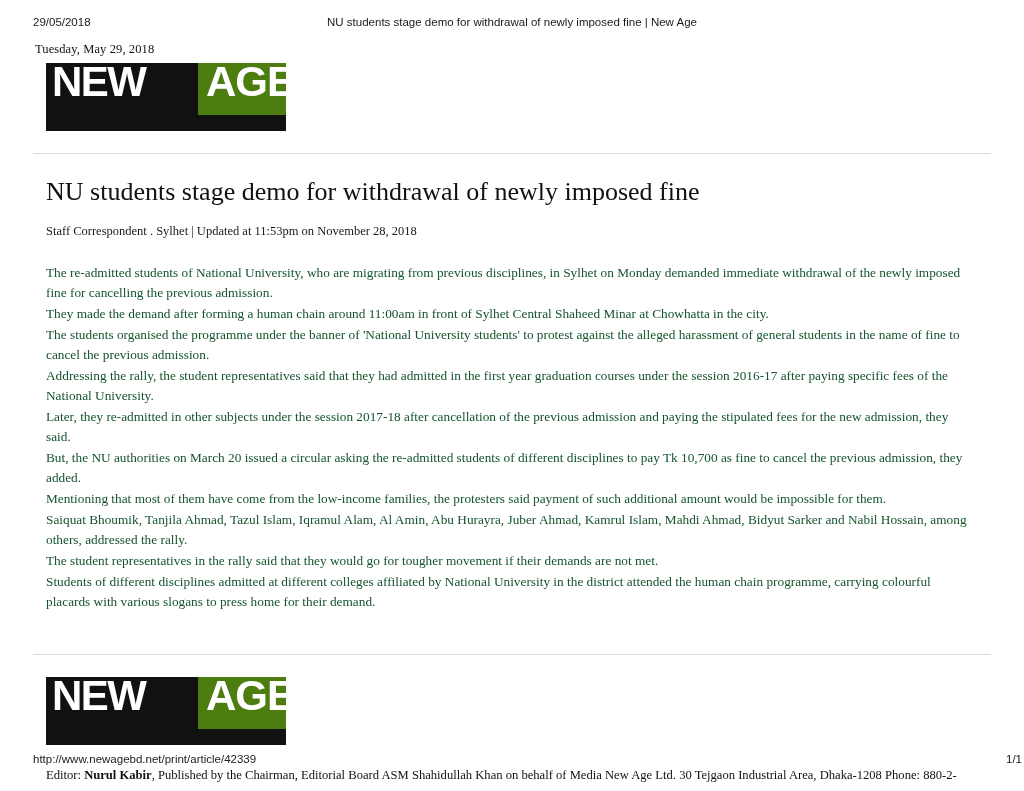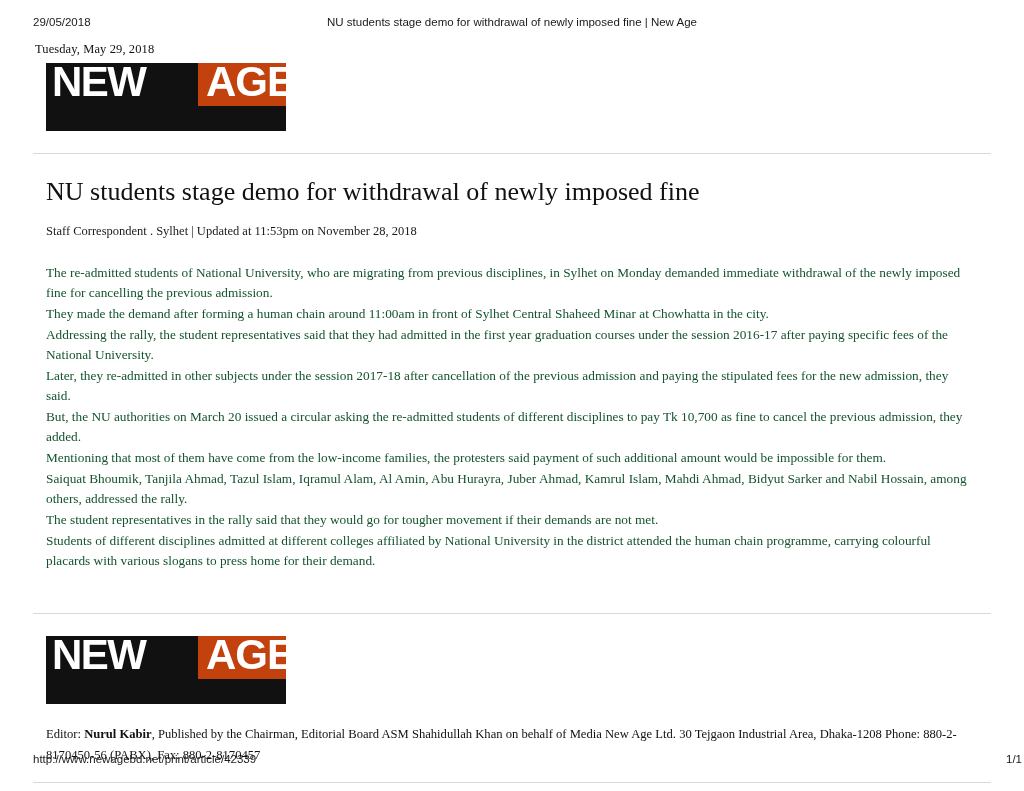--- a/index.html
+++ b/index.html
@@ -106,22 +106,22 @@
     letter-spacing: -1.5px;
     line-height: 44px;
     color: #ffffff;
     white-space: nowrap;
   }
   .logo .logo-red {
     position: absolute;
     right: 0;
     top: 0;
     width: 88px;
-    height: 43px;
-    background: #c2410c;
+    height: 52px;
+    background: #4d7c0f;
   }
   .logo .logo-red-text {
     position: absolute;
     left: 8px;
     top: -3px;
     font-family: "Liberation Sans", sans-serif;
     font-weight: bold;
     font-size: 42px;
     letter-spacing: -1px;
     line-height: 44px;
@@ -207,20 +207,21 @@
 
     <hr class="rule hr-top">
 
     <h1 class="headline">NU students stage demo for withdrawal of newly imposed fine</h1>
 
     <div class="byline">Staff Correspondent . Sylhet | Updated at 11:53pm on November 28, 2018</div>
 
     <div class="article">
       <p>The re-admitted students of National University, who are migrating from previous disciplines, in Sylhet on Monday demanded immediate withdrawal of the newly imposed fine for cancelling the previous admission.</p>
       <p>They made the demand after forming a human chain around 11:00am in front of Sylhet Central Shaheed Minar at Chowhatta in the city.</p>
+      <p>The students organised the programme under the banner of 'National University students' to protest against the alleged harassment of general students in the name of fine to cancel the previous admission.</p>
       <p>Addressing the rally, the student representatives said that they had admitted in the first year graduation courses under the session 2016-17 after paying specific fees of the National University.</p>
       <p>Later, they re-admitted in other subjects under the session 2017-18 after cancellation of the previous admission and paying the stipulated fees for the new admission, they said.</p>
       <p>But, the NU authorities on March 20 issued a circular asking the re-admitted students of different disciplines to pay Tk 10,700 as fine to cancel the previous admission, they added.</p>
       <p>Mentioning that most of them have come from the low-income families, the protesters said payment of such additional amount would be impossible for them.</p>
       <p>Saiquat Bhoumik, Tanjila Ahmad, Tazul Islam, Iqramul Alam, Al Amin, Abu Hurayra, Juber Ahmad, Kamrul Islam, Mahdi Ahmad, Bidyut Sarker and Nabil Hossain, among others, addressed the rally.</p>
       <p>The student representatives in the rally said that they would go for tougher movement if their demands are not met.</p>
       <p>Students of different disciplines admitted at different colleges affiliated by National University in the district attended the human chain programme, carrying colourful placards with various slogans to press home for their demand.</p>
     </div>
 
     <hr class="rule hr-mid">

